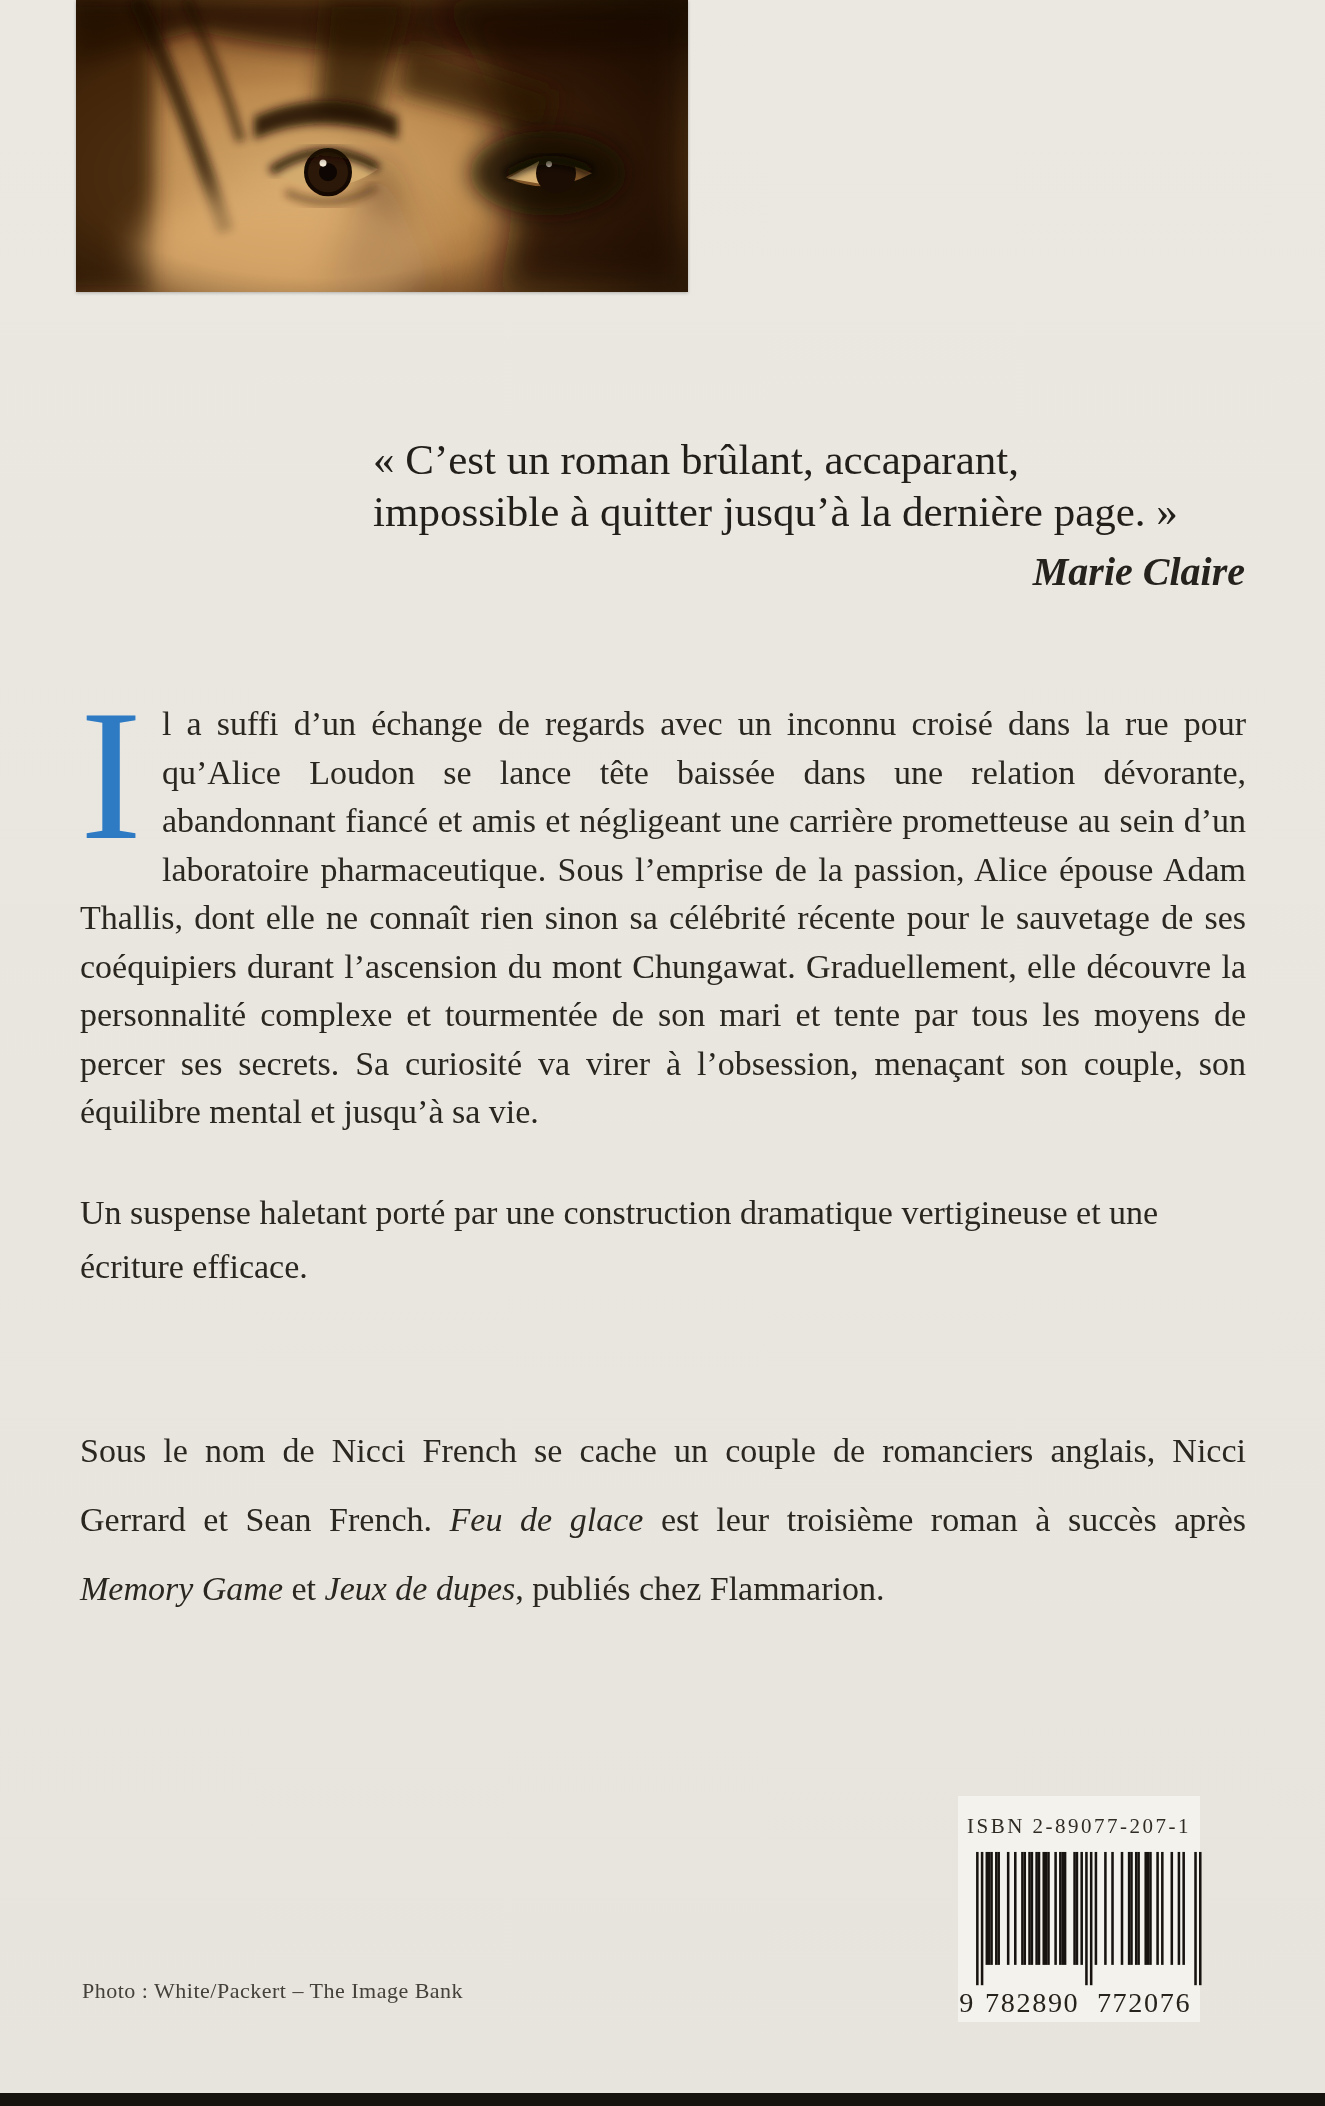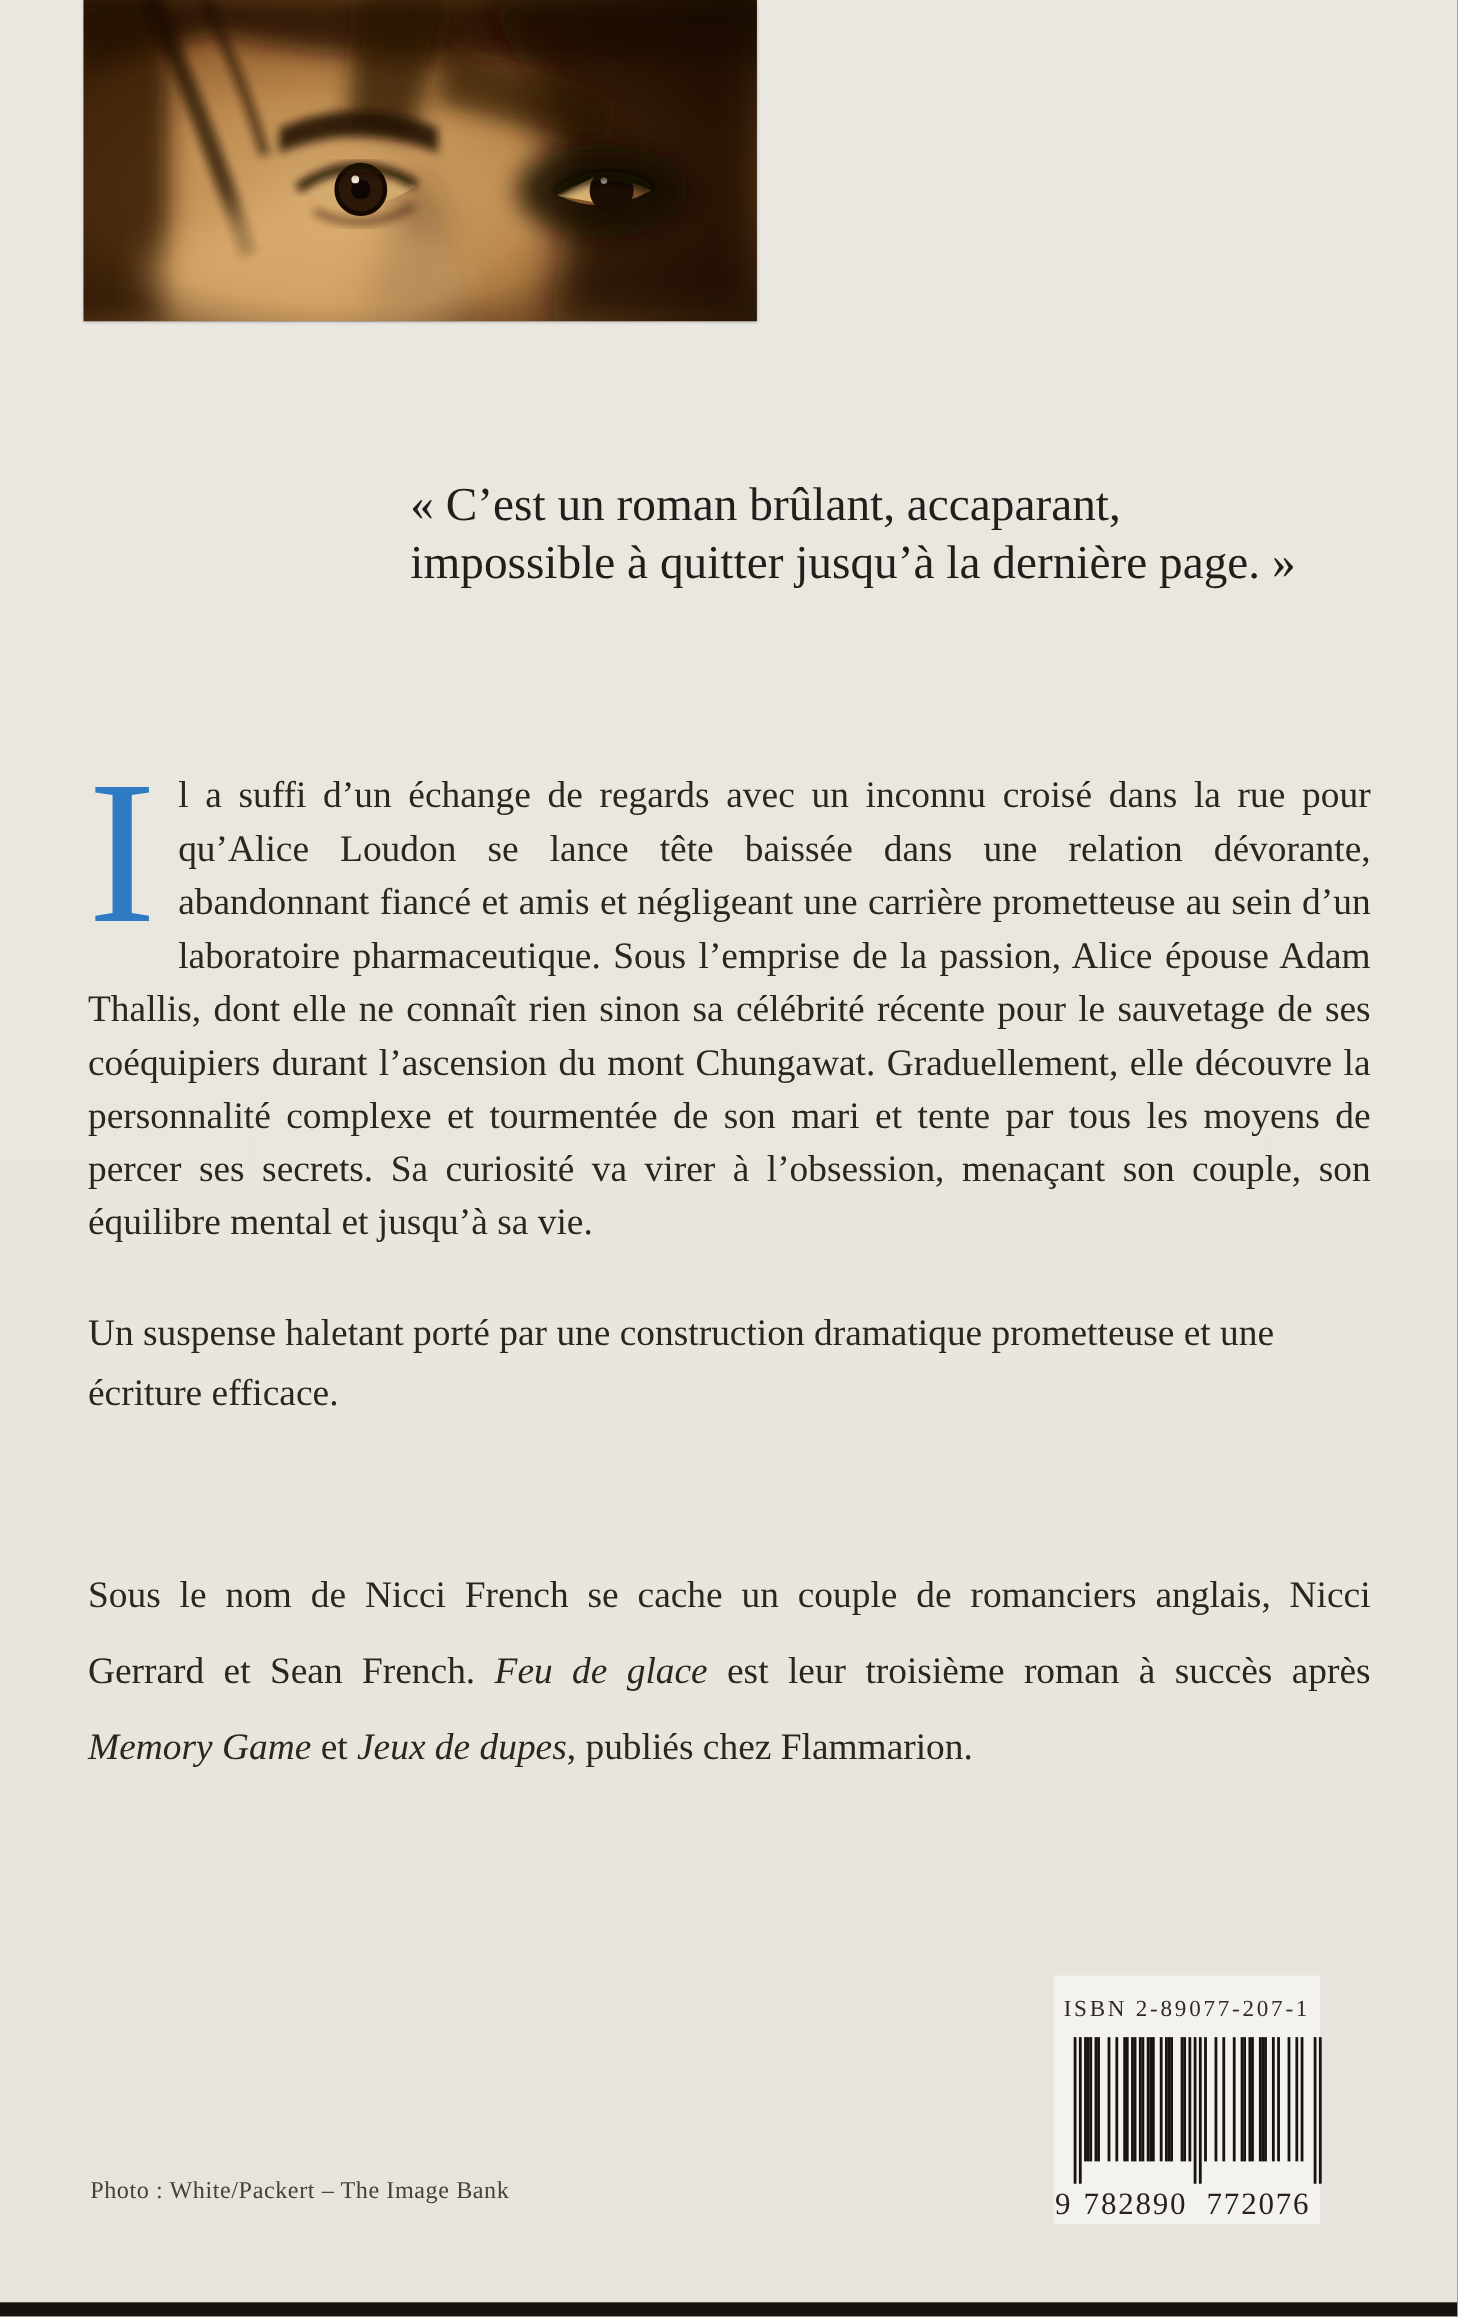--- a/index.html
+++ b/index.html
@@ -120,27 +120,28 @@
         <circle cx="473" cy="163" r="3" fill="#f6ecd9"></circle>
         <path d="M430,174 Q472,146 516,170" stroke="#0f0702" stroke-width="9" fill="none" filter="url(#blur4)"></path>
       </g>
       <rect width="612" height="290" fill="url(#vig)"></rect>
     </svg>
   </div>
 
   <div class="quote">
     <div class="quote-line">« C’est un roman brûlant, accaparant,</div>
     <div class="quote-line">impossible à quitter jusqu’à la dernière page. »</div>
+    <div class="quote-attribution">Marie Claire</div>
   </div>
 
   <div class="synopsis">
     <span class="dropcap">I</span><span>l a suffi d’un échange de regards avec un inconnu croisé dans la rue pour qu’Alice Loudon se lance tête baissée dans une relation dévorante, abandonnant fiancé et amis et négligeant une carrière prometteuse au sein d’un laboratoire pharmaceutique. Sous l’emprise de la passion, Alice épouse Adam Thallis, dont elle ne connaît rien sinon sa célébrité récente pour le sauvetage de ses coéquipiers durant l’ascension du mont Chungawat. Graduellement, elle découvre la personnalité complexe et tourmentée de son mari et tente par tous les moyens de percer ses secrets. Sa curiosité va virer à l’obsession, menaçant son couple, son équilibre mental et jusqu’à sa vie.</span>
   </div>
 
-  <div class="tagline">Un suspense haletant porté par une construction dramatique prometteuse et une écriture efficace.</div>
+  <div class="tagline">Un suspense haletant porté par une construction dramatique vertigineuse et une écriture efficace.</div>
 
   <div class="authors"><span>Sous le nom de Nicci French se cache un couple de romanciers anglais, Nicci Gerrard et Sean French. </span><span style="font-style: italic;">Feu de glace</span><span> est leur troisième roman à succès après </span><span style="font-style: italic;">Memory Game</span><span> et </span><span style="font-style: italic;">Jeux de dupes</span><span>, publiés chez Flammarion.</span></div>
 
   <div class="photo-credit">Photo : White/Packert – The Image Bank</div>
 
   <div class="barcode-panel">
     <div class="isbn-label">ISBN 2-89077-207-1</div>
     <svg class="barcode" viewBox="0 0 232 152">
       <g id="barcode-bars">
           <rect x="16.00" y="6" width="2.25" height="118"></rect>

